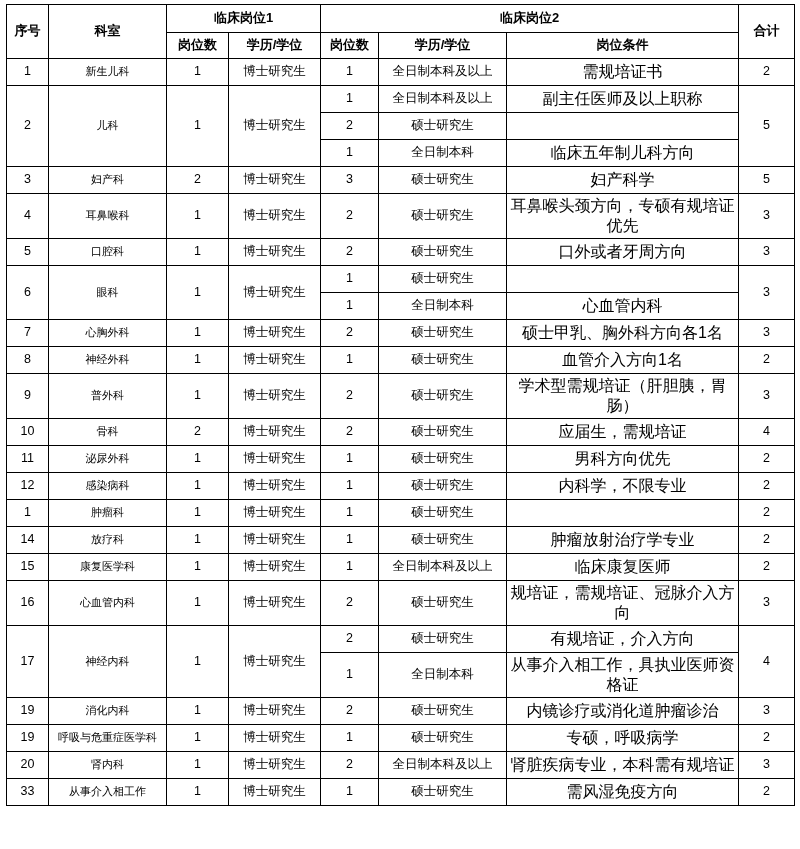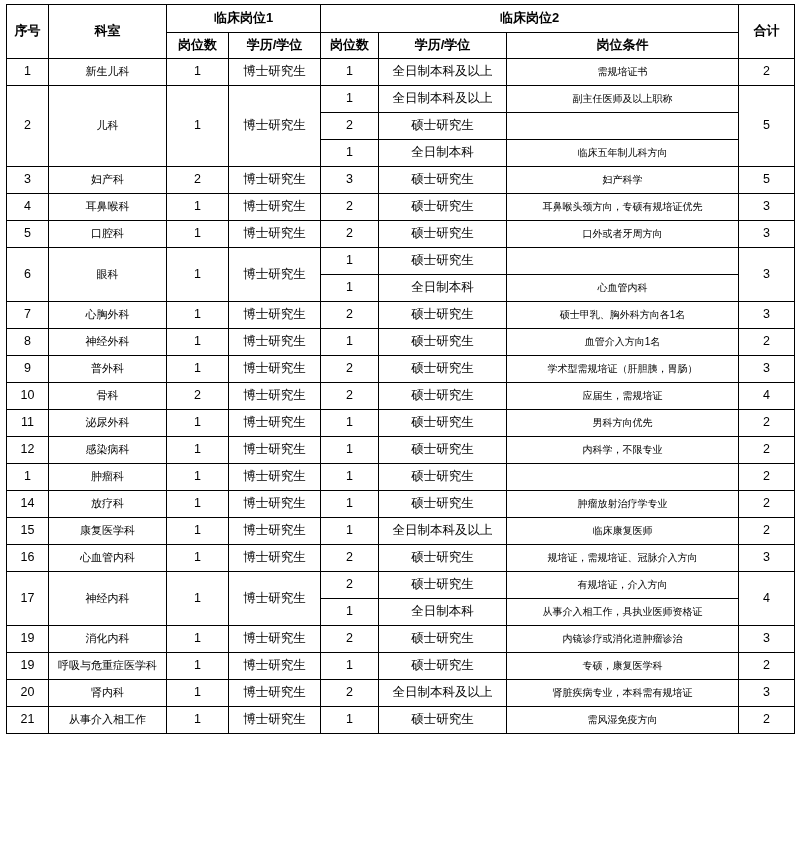--- a/index.html
+++ b/index.html
@@ -42,21 +42,21 @@
   .col-dept  { width: 118px; }
   .col-p1num { width: 62px; }
   .col-p1edu { width: 92px; }
   .col-p2num { width: 58px; }
   .col-p2edu { width: 128px; }
   .col-p2cond{ width: 232px; }
   .col-total { width: 56px; }
 
   td.cond {
     text-align: center;
-    font-size: 10px;
+    font-size: 16px;
     padding: 2px 4px;
   }
   td.dept { font-size: 11px; }
   .hdr-top { height: 28px; }
   .hdr-sub { height: 26px; }
   tbody tr { height: 27px; }
 </style>
 </head>
 <body>
 
@@ -289,35 +289,35 @@
           <td class="cond">内镜诊疗或消化道肿瘤诊治</td>
           <td rowspan="1">3</td>
         </tr>
         <tr>
           <td rowspan="1">19</td>
           <td rowspan="1" class="dept">呼吸与危重症医学科</td>
           <td rowspan="1">1</td>
           <td rowspan="1">博士研究生</td>
           <td>1</td>
           <td>硕士研究生</td>
-          <td class="cond">专硕，康复医学科</td>
+          <td class="cond">专硕，呼吸病学</td>
           <td rowspan="1">2</td>
         </tr>
         <tr>
           <td rowspan="1">20</td>
           <td rowspan="1" class="dept">肾内科</td>
           <td rowspan="1">1</td>
           <td rowspan="1">博士研究生</td>
           <td>2</td>
           <td>全日制本科及以上</td>
           <td class="cond">肾脏疾病专业，本科需有规培证</td>
           <td rowspan="1">3</td>
         </tr>
         <tr>
-          <td rowspan="1">21</td>
+          <td rowspan="1">33</td>
           <td rowspan="1" class="dept">从事介入相工作</td>
           <td rowspan="1">1</td>
           <td rowspan="1">博士研究生</td>
           <td>1</td>
           <td>硕士研究生</td>
           <td class="cond">需风湿免疫方向</td>
           <td rowspan="1">2</td>
         </tr>
       </tbody>
   </table>

